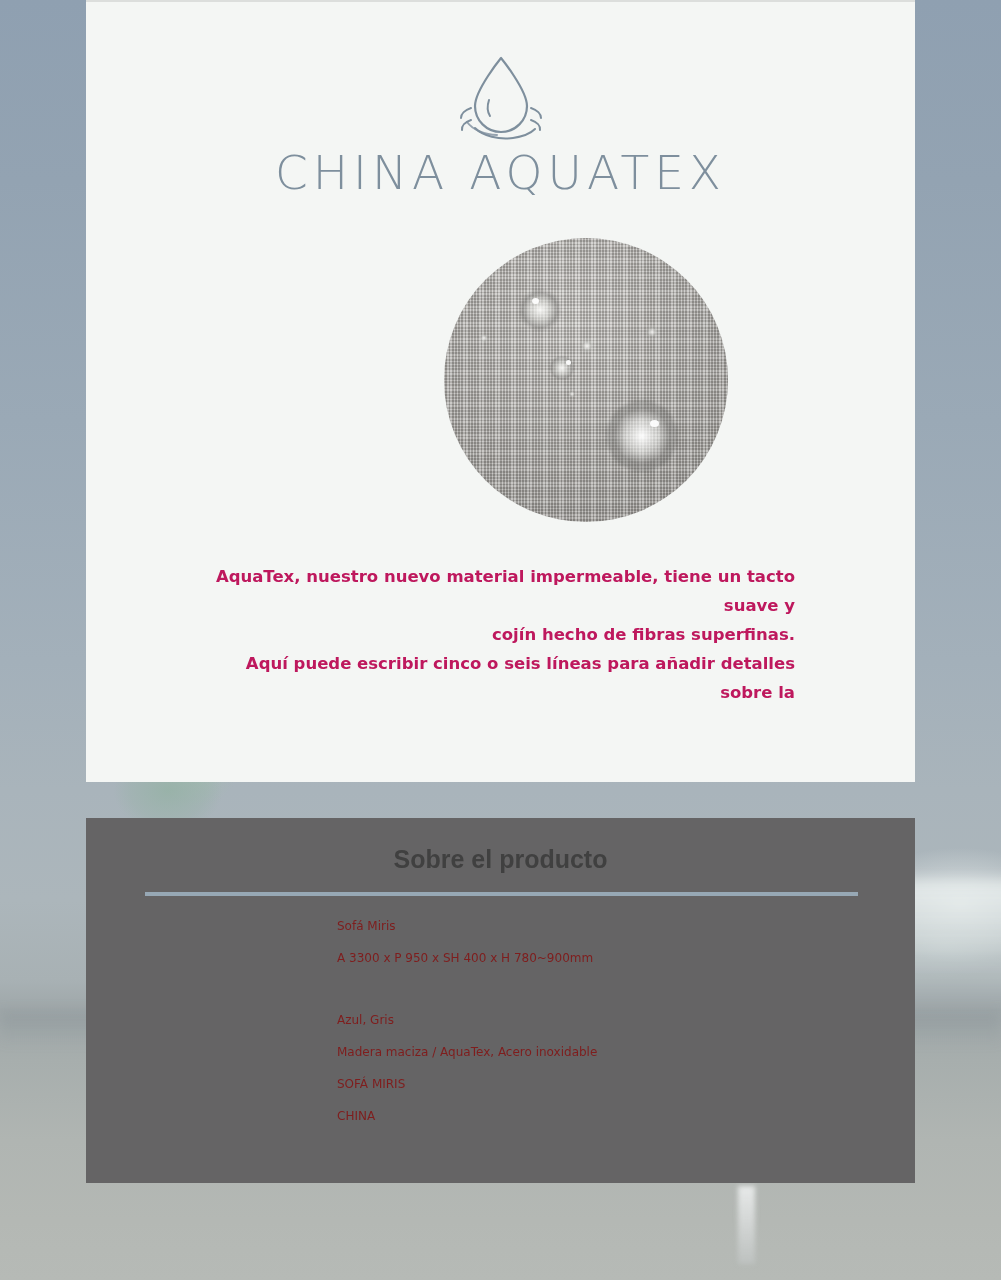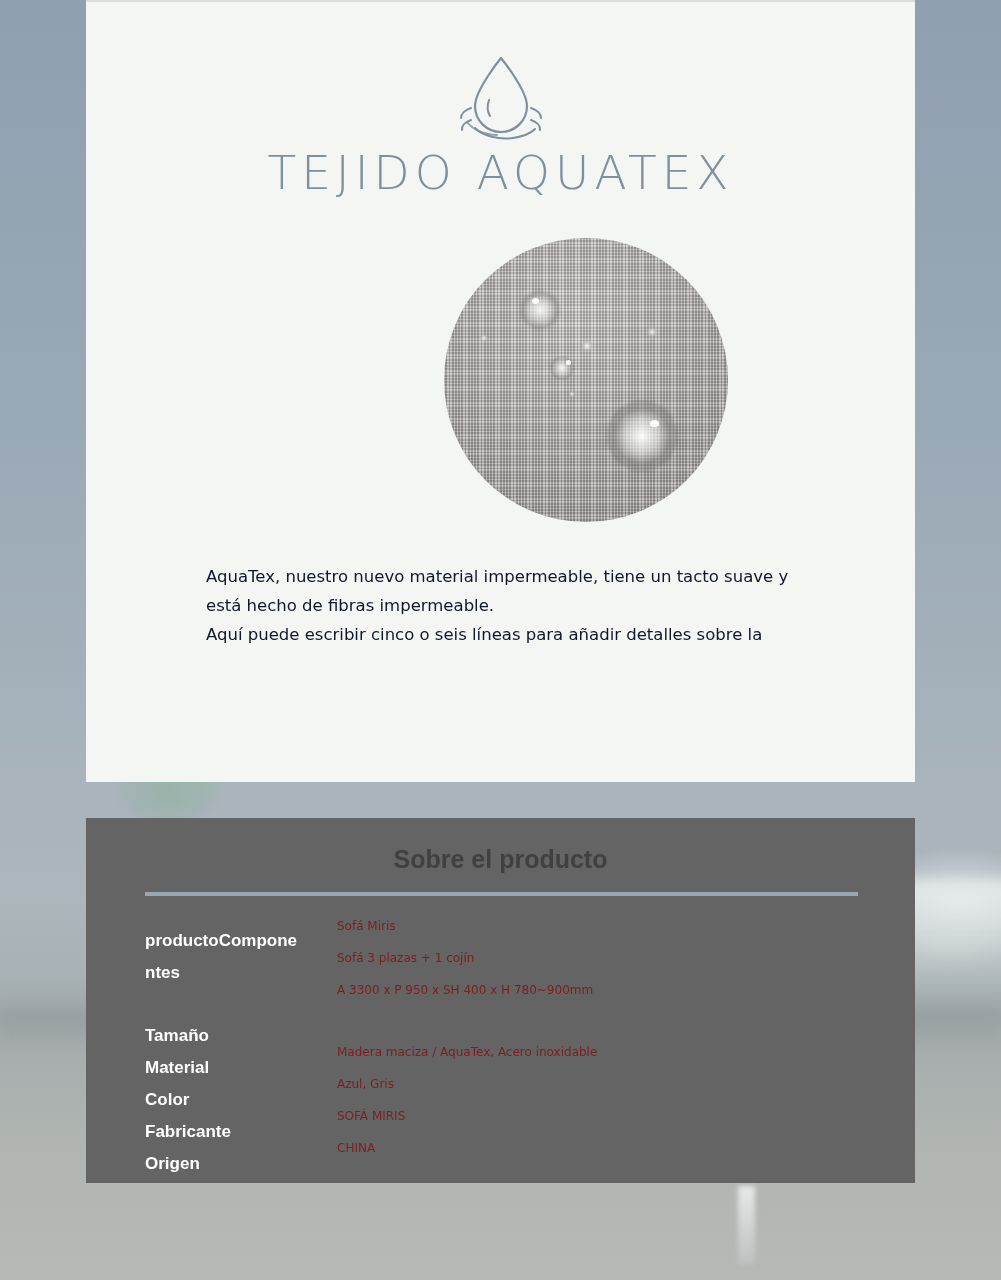--- a/index.html
+++ b/index.html
@@ -137,26 +137,26 @@
     border-radius: 50%;
     background: rgba(255,255,255,0.92);
     filter: blur(0.7px);
   }
 
   .hero-desc {
     position: absolute;
     left: 120px;
     right: 120px;
     top: 560px;
-    text-align: left;
-    color: #0f172a;
+    text-align: right;
+    color: #be185d;
     font-size: 16.5px;
     line-height: 29px;
     font-family: "DejaVu Sans", sans-serif;
-    font-weight: 400;
+    font-weight: 700;
   }
   .hero-desc .line { display: block; }
 
   
   #spec-panel {
     position: absolute;
     left: 86px;
     top: 818px;
     width: 829px;
     height: 365px;
@@ -249,58 +249,47 @@
 
           <path d="M78 58 C84 60 88 64 88 68" stroke="#7e8f9d" stroke-width="2" fill="none" stroke-linecap="round"></path>
           <path d="M78 70 C84 72 87.5 76 87 80" stroke="#7e8f9d" stroke-width="2" fill="none" stroke-linecap="round"></path>
 
           <path d="M22 78 C30 86 46 90 60 88 C70 86.5 78 83 82 79" stroke="#7e8f9d" stroke-width="2" fill="none" stroke-linecap="round"></path>
           <path d="M14 72 C20 80 32 85 44 85" stroke="#7e8f9d" stroke-width="2" fill="none" stroke-linecap="round" opacity="0.8"></path>
         </svg>
       </span>
     </div>
 
-    <div class="brand-title">TEJIDO AQUATEX</div>
+    <div class="brand-title">CHINA AQUATEX</div>
 
     <div class="fabric-circle">
       <span class="drop-spec" style="left:206px;top:182px;width:9px;height:7px;"></span>
       <span class="drop-spec" style="left:88px;top:60px;width:7px;height:6px;"></span>
       <span class="drop-spec" style="left:122px;top:122px;width:5px;height:5px;"></span>
     </div>
 
     <div class="hero-desc">
       <span class="line">AquaTex, nuestro nuevo material impermeable, tiene un tacto suave y</span>
-      <span class="line">está hecho de fibras impermeable.</span>
+      <span class="line">cojín hecho de fibras superfinas.</span>
       <span class="line">Aquí puede escribir cinco o seis líneas para añadir detalles sobre la</span>
     </div>
   </div>
 
   <div id="spec-panel"></div>
 
   <div class="spec-title">Sobre el producto</div>
   <div class="spec-divider"></div>
 
   <div class="spec-grid">
 
-    <div class="spec-labels">
-      <span class="lbl wrapped">productoCompone</span>
-      <span class="lbl">ntes</span>
-      <span class="gap"></span>
-      <span class="lbl">Tamaño</span>
-      <span class="lbl">Material</span>
-      <span class="lbl">Color</span>
-      <span class="lbl">Fabricante</span>
-      <span class="lbl">Origen</span>
-    </div>
 
     <div class="spec-values">
       <span class="val first">Sofá Miris</span>
-      <span class="val">Sofá 3 plazas + 1 cojín</span>
       <span class="val">A 3300 x P 950 x SH 400 x H 780~900mm</span>
       <span class="gap"></span>
+      <span class="val">Azul, Gris</span>
       <span class="val">Madera maciza / AquaTex, Acero inoxidable</span>
-      <span class="val">Azul, Gris</span>
       <span class="val">SOFÁ MIRIS</span>
       <span class="val">CHINA</span>
     </div>
   </div>
 
 </div>
 
 </body></html>

